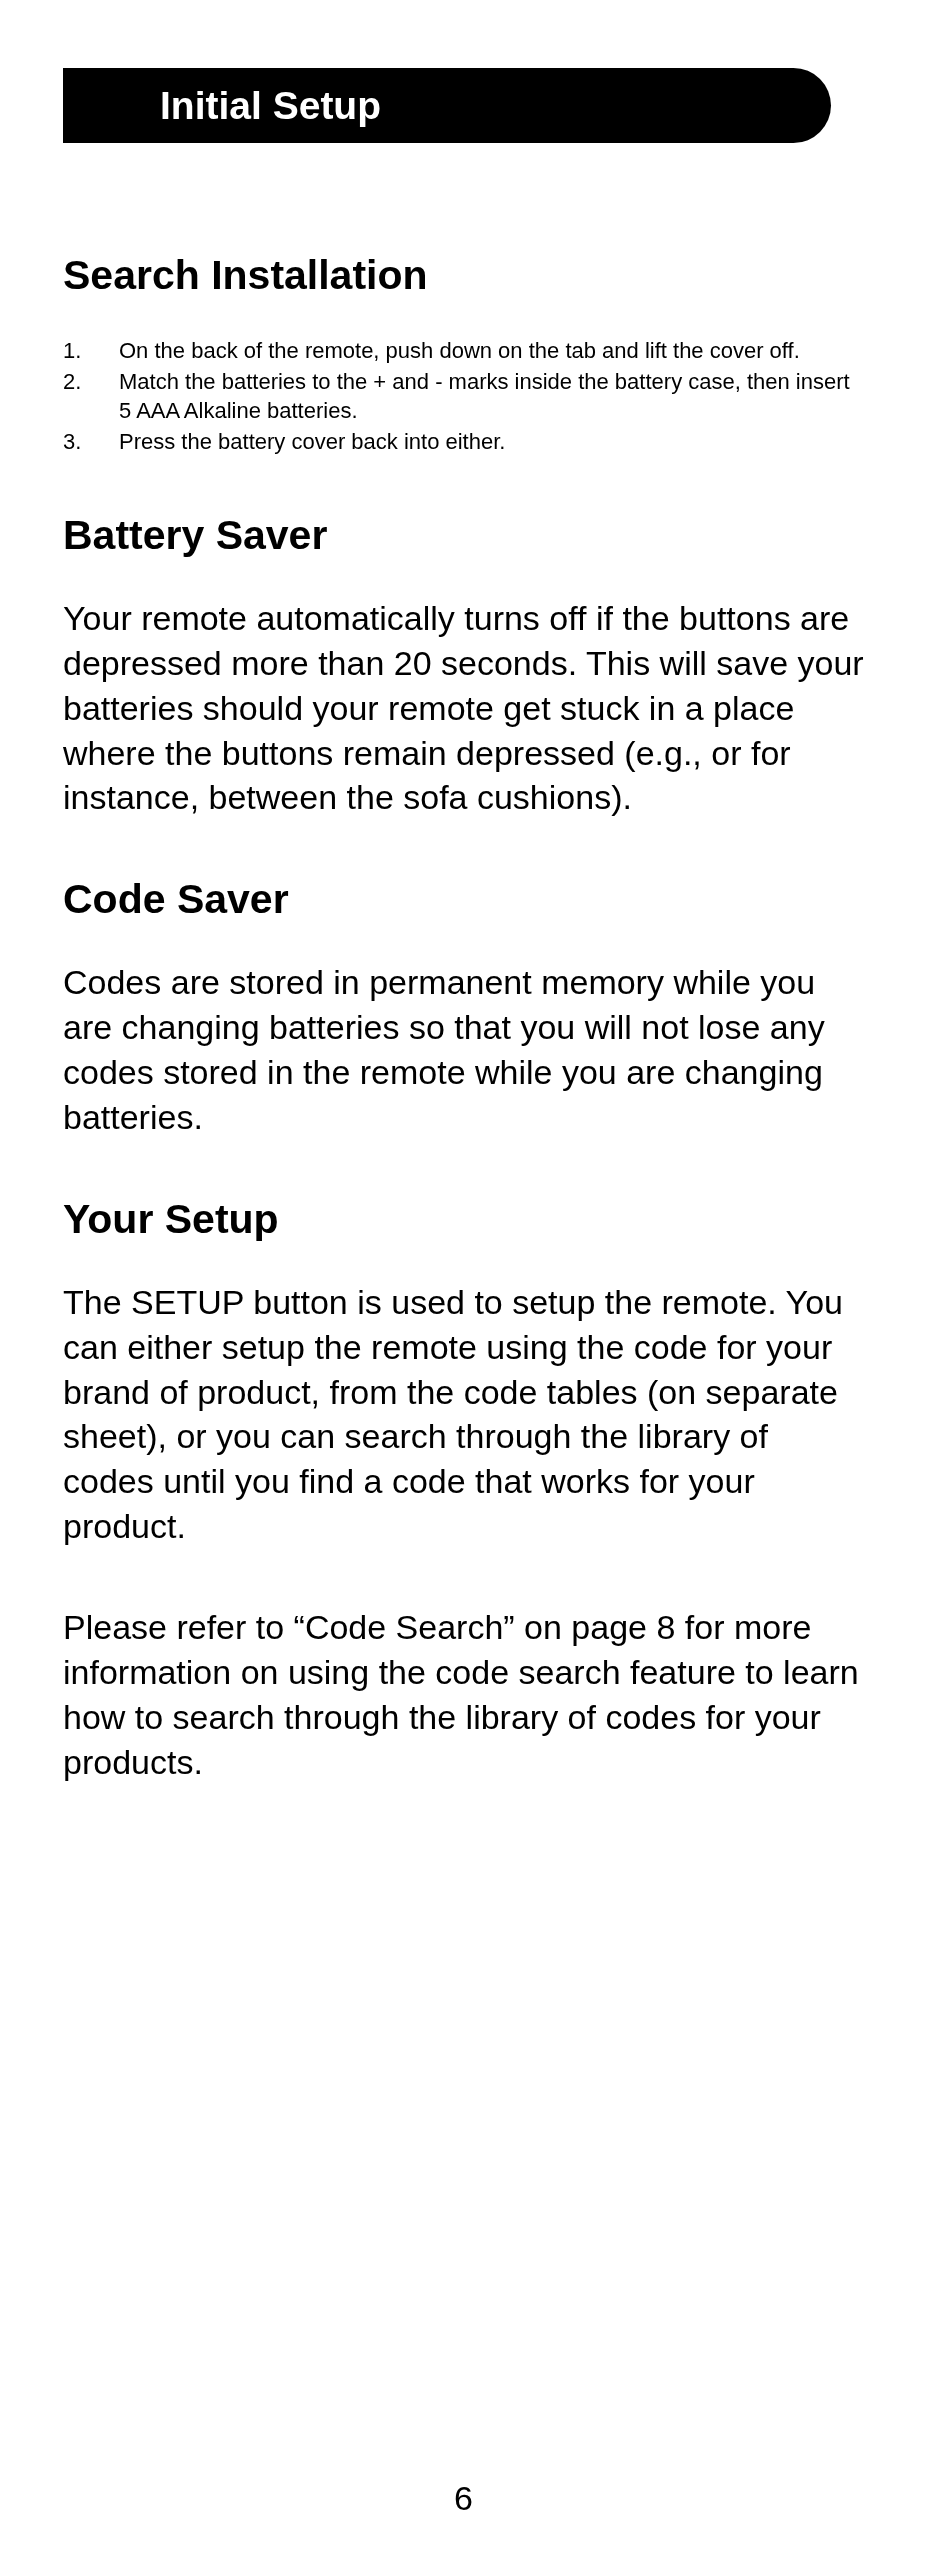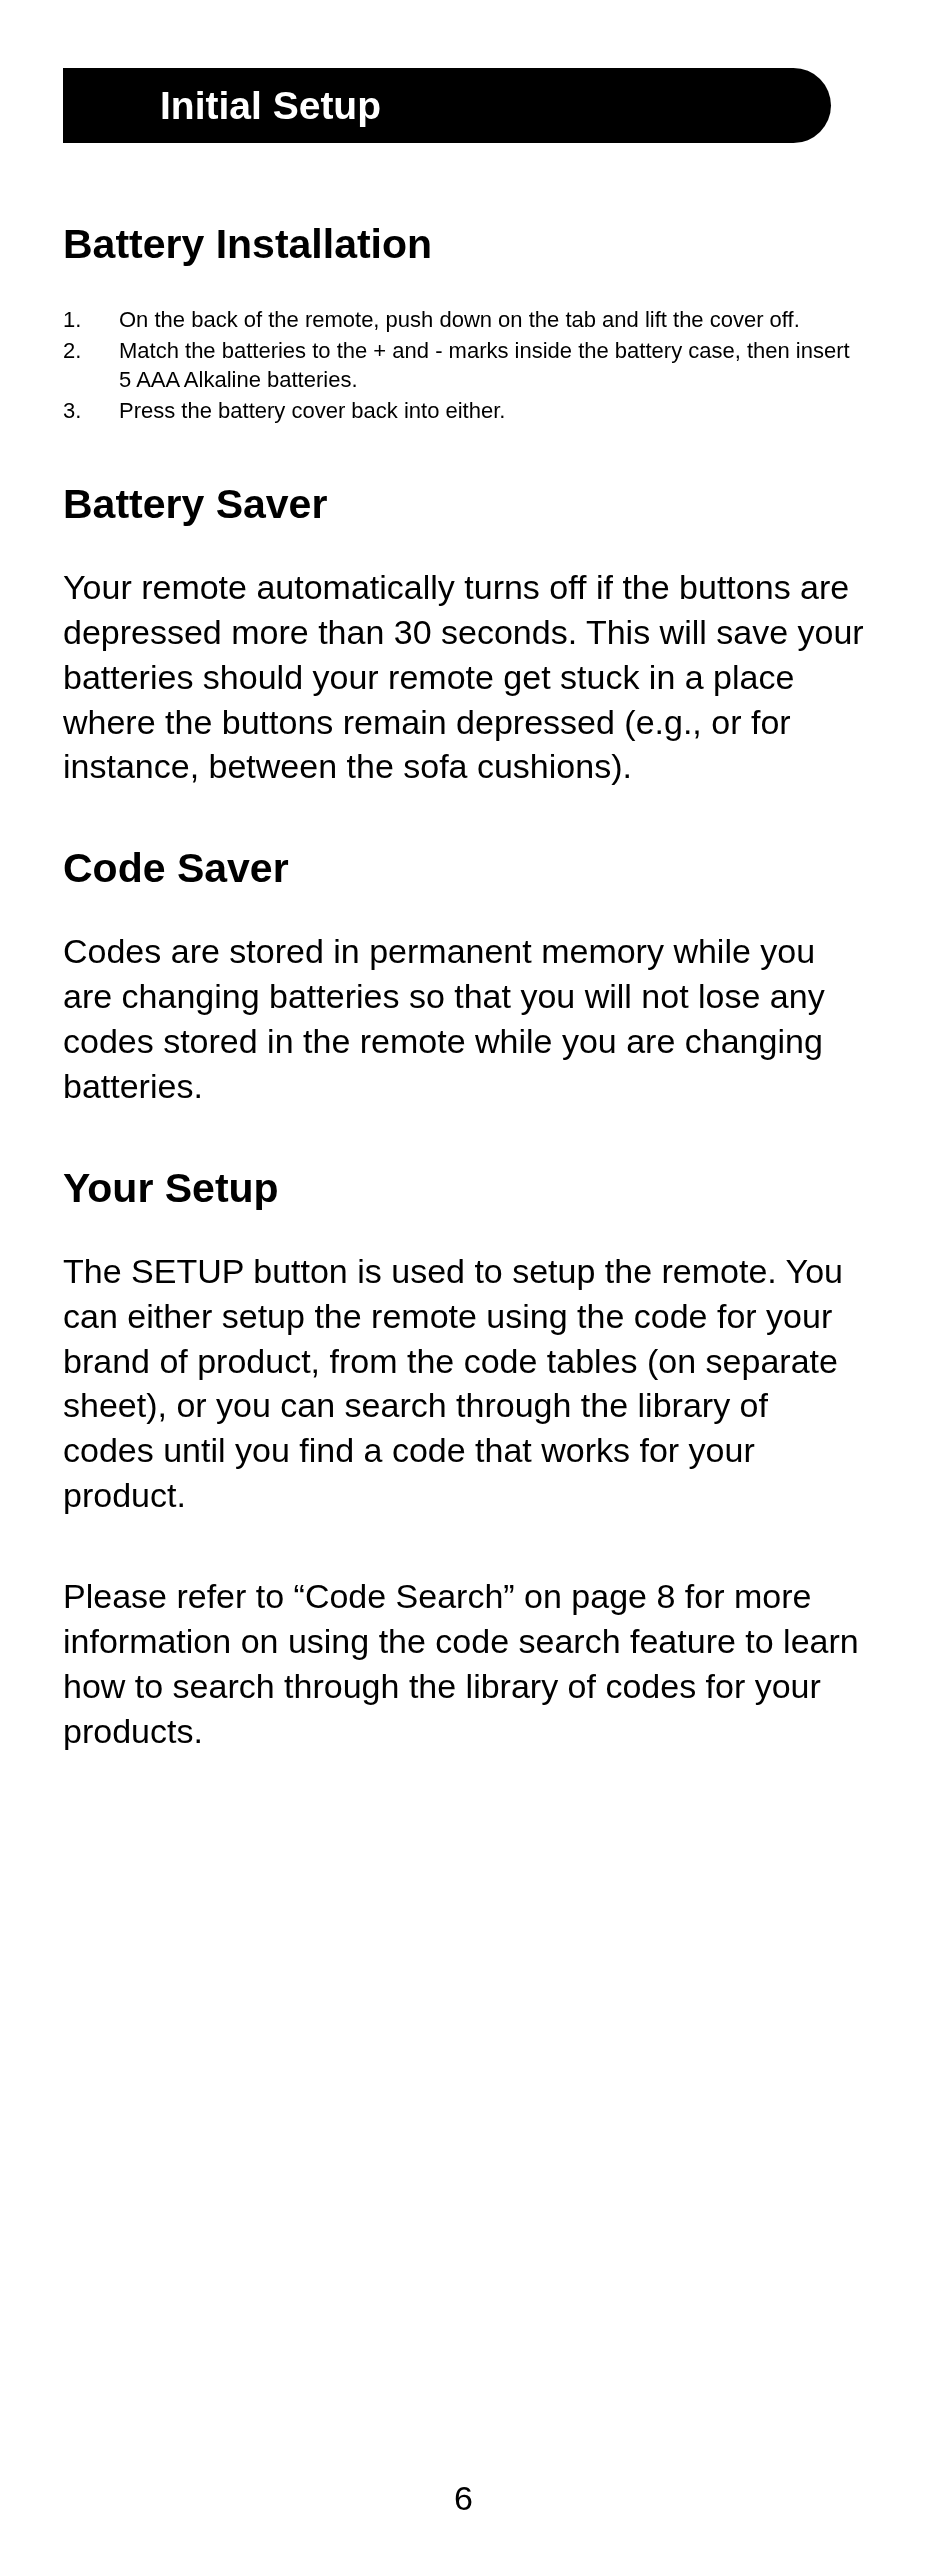--- a/index.html
+++ b/index.html
@@ -14,21 +14,21 @@
   }
   .tab-header {
     background: #000;
     color: #fff;
     font-weight: bold;
     font-size: 39px;
     padding: 15.5px 0 15.5px 97px;
     border-top-right-radius: 39px;
     border-bottom-right-radius: 39px;
     width: 768px;
-    margin-bottom: 78px;
+    margin-bottom: 109px;
   }
   h2.section-heading {
     font-size: 41px;
     font-weight: bold;
     margin-bottom: 37px;
   }
   ol.numbered {
     list-style: none;
     counter-reset: step;
     margin-bottom: 56px;
@@ -62,31 +62,31 @@
     font-size: 34px;
   }
 </style>
 </head>
 <body>
 
 <div class="tab-header">
   <span>Initial Setup</span>
 </div>
 
-<h2 class="section-heading">Battery Installation</h2>
+<h2 class="section-heading">Search Installation</h2>
 
 <ol class="numbered">
   <li>On the back of the remote, push down on the tab and lift the cover off.</li>
   <li>Match the batteries to the + and - marks inside the battery case, then insert 5 AAA Alkaline batteries.</li>
   <li>Press the battery cover back into either.</li>
 </ol>
 
 <h2 class="section-heading">Battery Saver</h2>
 
-<p class="body-text">Your remote automatically turns off if the buttons are depressed more than 30 seconds. This will save your batteries should your remote get stuck in a place where the buttons remain depressed (e.g., or for instance, between the sofa cushions).</p>
+<p class="body-text">Your remote automatically turns off if the buttons are depressed more than 20 seconds. This will save your batteries should your remote get stuck in a place where the buttons remain depressed (e.g., or for instance, between the sofa cushions).</p>
 
 <h2 class="section-heading">Code Saver</h2>
 
 <p class="body-text">Codes are stored in permanent memory while you are changing batteries so that you will not lose any codes stored in the remote while you are changing batteries.</p>
 
 <h2 class="section-heading">Your Setup</h2>
 
 <p class="body-text">
   <span>The </span><span class="bold">SETUP</span><span> button is used to setup the remote. You can either setup the remote using the code for your brand of product, from the code tables (on separate sheet), or you can search through the library of codes until you find a code that works for your product.</span>
 </p>

